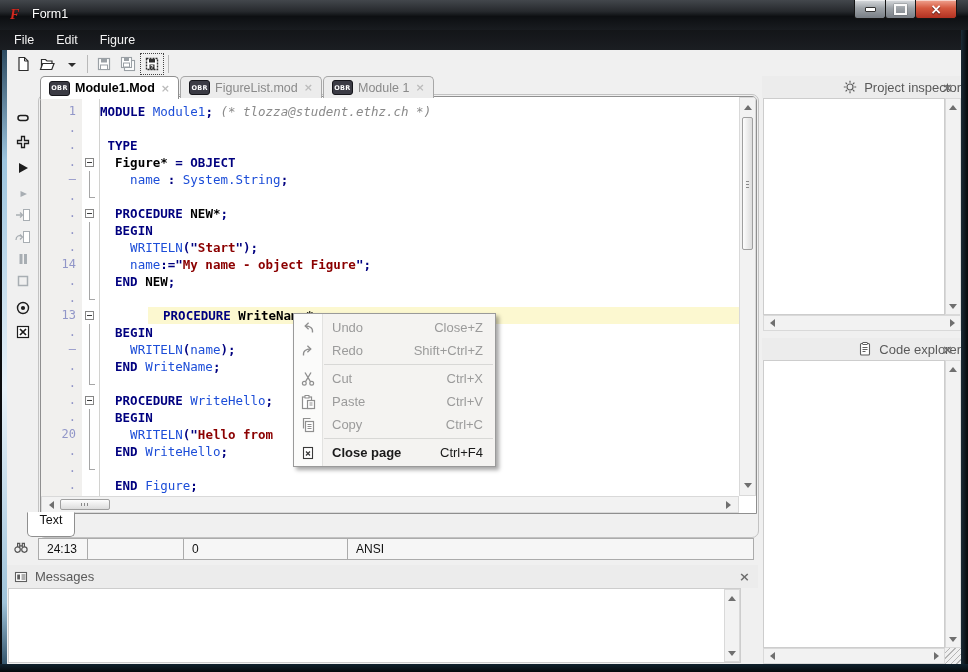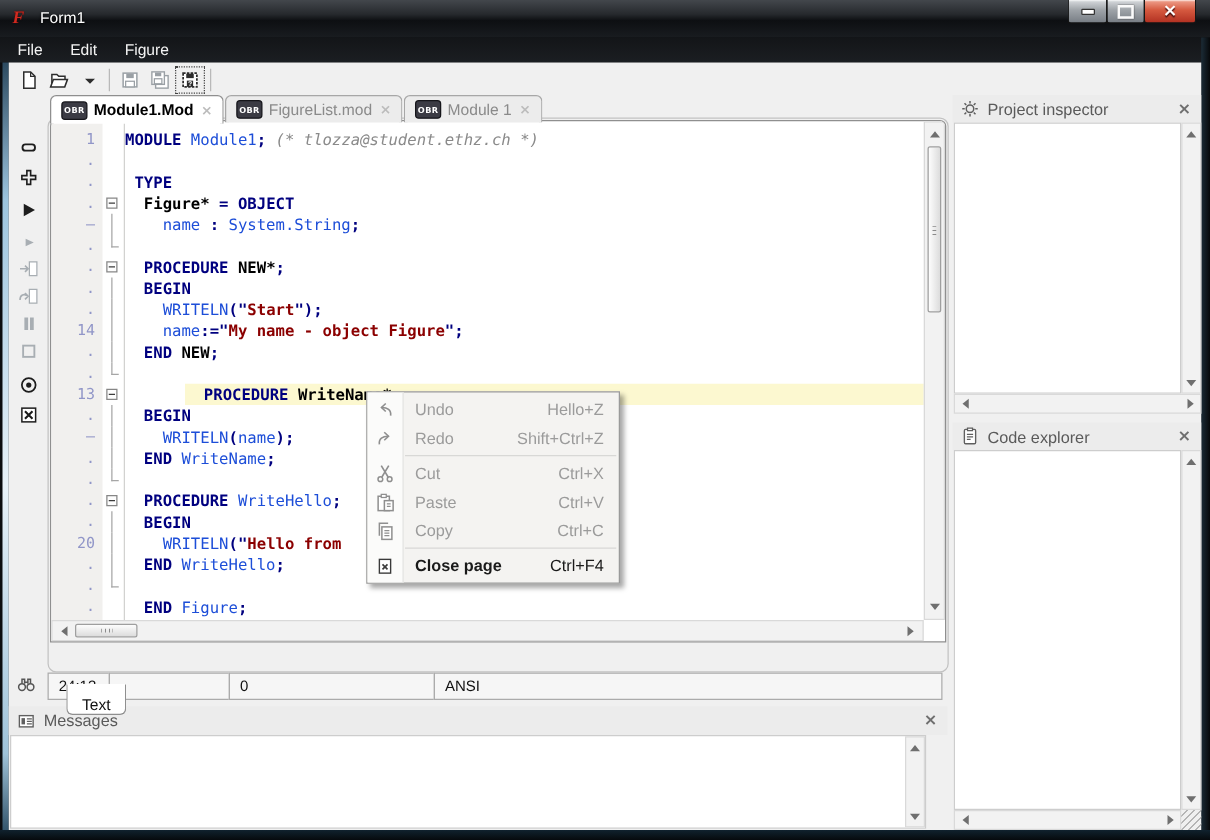--- a/index.html
+++ b/index.html
@@ -73,36 +73,36 @@
   .tri-rt{width:0;height:0;border:4px solid transparent;border-left:5px solid #6f6f6f;margin-right:-3px;}
   .thumb{position:absolute;background:linear-gradient(90deg,#fdfdfd,#dcdcdc);border:1px solid #9f9f9f;border-radius:2px;box-sizing:border-box;}
   .thumb.h{background:linear-gradient(#fdfdfd,#dcdcdc);}
   .grip-v{position:absolute;left:3px;right:3px;top:50%;height:7px;margin-top:-3px;
     background:repeating-linear-gradient(#8a8a8a 0 1px,transparent 1px 3px);}
   .grip-h{position:absolute;top:3px;bottom:3px;left:50%;width:9px;margin-left:-4px;
     background:repeating-linear-gradient(90deg,#8a8a8a 0 1px,transparent 1px 3px);}
   .corner-grip{position:absolute;width:16px;height:16px;
     background:repeating-linear-gradient(135deg,transparent 0 3px,#b5b5b5 3px 4px);}
   
-  .texttab{position:absolute;left:46px;top:462px;width:46px;height:23px;background:#fff;border:1px solid #8f8f8f;
-    border-top:1px solid #fff;border-radius:0 0 5px 5px;display:flex;align-items:flex-end;justify-content:center;
-    font-size:12.5px;color:#111;z-index:3;margin-top:35px;}
+  .texttab{position:absolute;left:20px;top:462px;width:46px;height:23px;background:#fff;border:1px solid #8f8f8f;
+    border-top:1px solid #fff;border-radius:0 0 5px 5px;display:flex;align-items:flex-start;justify-content:center;
+    font-size:12.5px;color:#111;z-index:3;}
   .statusbar{position:absolute;left:0;top:488px;width:751px;height:24px;}
   .sb-icon{position:absolute;left:6px;top:1px;width:24px;height:22px;color:#555;}
   .scell{position:absolute;top:0;height:22px;box-sizing:border-box;border:1px solid #ababab;background:#f6f6f6;
     font-size:12px;color:#111;display:flex;align-items:center;padding-left:8px;}
   
   .msg-hdr{position:absolute;left:0;top:515px;width:751px;height:23px;background:#ececec;display:flex;align-items:center;}
   .panel-title{color:#5a5a5a;font-size:13px;margin-left:6px;}
   .hdr-x{position:absolute;right:8px;color:#6f6f6f;font:bold 13px "DejaVu Sans",sans-serif;}
   .hdr-x::after{content:'×';}
   .hdr-icon{margin-left:6px;color:#5f5f5f;width:16px;height:16px;}
   .msg-body{position:absolute;left:1px;top:538px;width:733px;height:75px;background:#fff;border:1px solid #cdcdcd;box-sizing:border-box;}
   
-  .rp-hdr{position:absolute;left:755px;width:199px;height:22px;background:#ececec;display:flex;align-items:center;}
+  .rp-hdr{position:absolute;left:755px;width:199px;height:22px;background:#ececec;display:flex;align-items:center;justify-content:flex-end;}
   .rp-body{position:absolute;left:756px;width:182px;background:#fff;border:1px solid #cdcdcd;box-sizing:border-box;}
   
   .ctx{position:absolute;left:286px;top:263px;width:201px;background:#f4f3f1;border:1px solid #9a9a9a;
     box-shadow:3px 3px 4px rgba(0,0,0,.35);z-index:9;padding:2px 0;}
   .ctx::before{content:'';position:absolute;left:0;top:0;bottom:0;width:28px;background:#fbfbfa;border-right:1px solid #e2e2e0;}
   .mi{height:23px;display:flex;align-items:center;position:relative;font-size:13px;color:#1a1a1a;}
   .mi.disabled{color:#9b9b9b;}
   .mi.def .lbl{font-weight:bold;}
   .mi .ic{width:28px;display:flex;align-items:center;justify-content:center;color:#3a3a3a;z-index:1;}
   .mi.disabled .ic{color:#8f8f8f;}
@@ -543,21 +543,21 @@
 
   <div class="ctx" id="ctx">
       <div class="mi disabled">
         <span class="ic">
           <svg width="16" height="16" viewBox="0 0 16 16">
             <path d="M12.5 12.5c.6-4.8-2.6-6.6-7.3-6.5" fill="none" stroke="currentColor" stroke-width="1.3"></path>
             <path d="M8.6 2.8L5.2 6l3.4 3.2" fill="none" stroke="currentColor" stroke-width="1.3"></path>
           </svg>
         </span>
         <span class="lbl">Undo</span>
-        <span class="sc">Hello+Z</span>
+        <span class="sc">Close+Z</span>
       </div>
       <div class="mi disabled">
         <span class="ic">
           <svg width="16" height="16" viewBox="0 0 16 16">
             <path d="M3.5 12.5C2.9 7.7 6.1 5.9 10.8 6" fill="none" stroke="currentColor" stroke-width="1.3"></path>
             <path d="M7.4 2.8L10.8 6 7.4 9.2" fill="none" stroke="currentColor" stroke-width="1.3"></path>
           </svg>
         </span>
         <span class="lbl">Redo</span>
         <span class="sc">Shift+Ctrl+Z</span>

